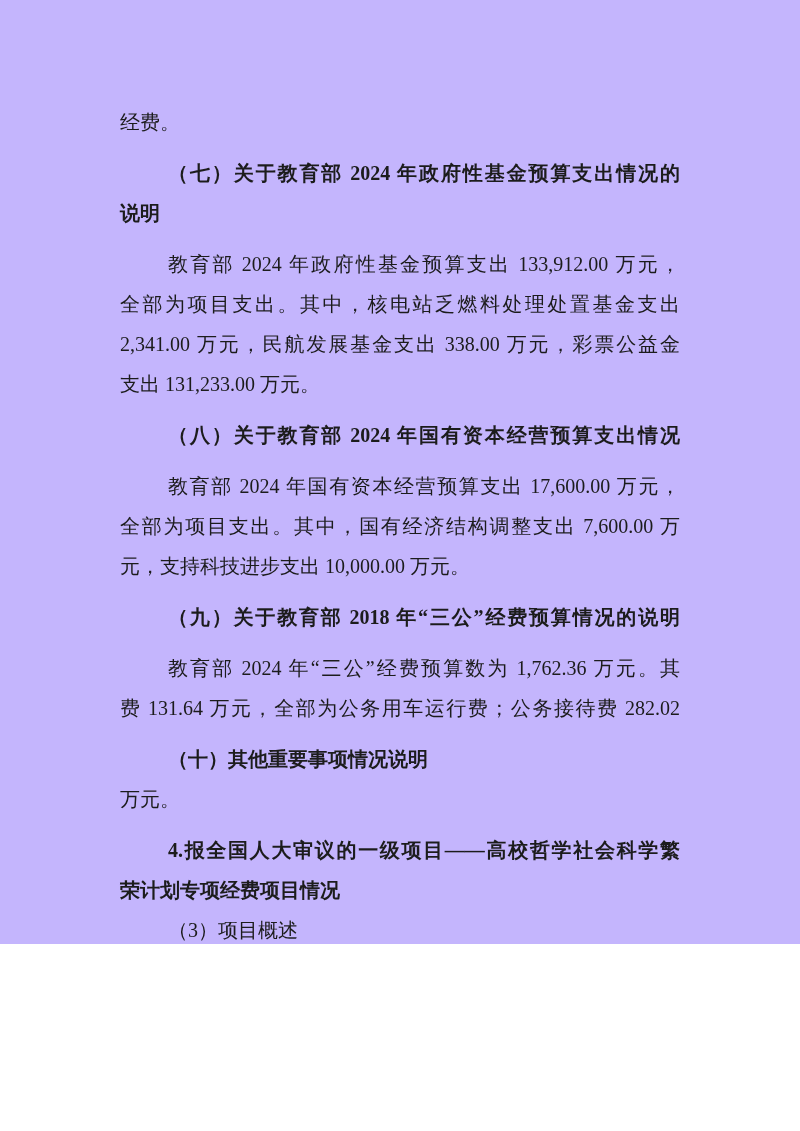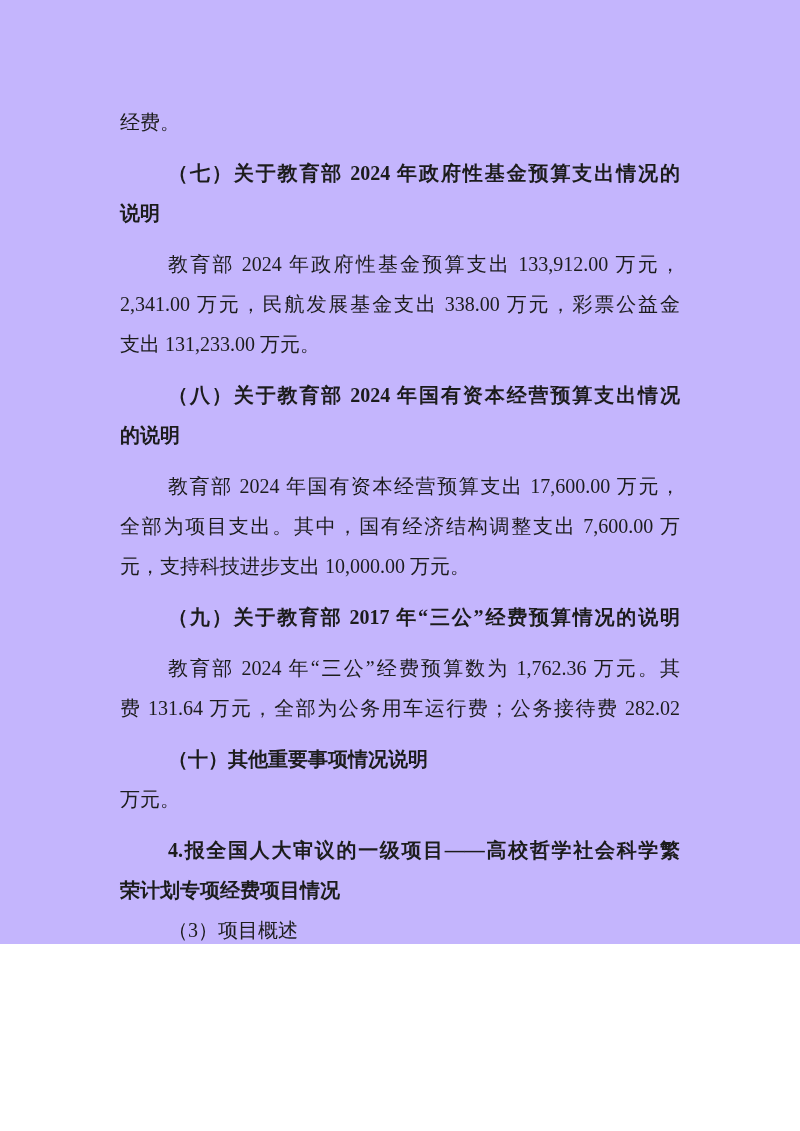--- a/index.html
+++ b/index.html
@@ -58,28 +58,28 @@
 </style>
 </head>
 <body>
 
 <div class="page">
   <div class="text-block">
       <div class="line body">经费。</div>
       <div class="line heading indent justify gap">（七）关于教育部 2024 年政府性基金预算支出情况的</div>
       <div class="line heading">说明</div>
       <div class="line body indent justify gap">教育部 2024 年政府性基金预算支出 133,912.00 万元，</div>
+      <div class="line body justify">全部为项目支出。其中，核电站乏燃料处理处置基金支出</div>
       <div class="line body justify">2,341.00 万元，民航发展基金支出 338.00 万元，彩票公益金</div>
       <div class="line body">支出 131,233.00 万元。</div>
       <div class="line heading indent justify gap">（八）关于教育部 2024 年国有资本经营预算支出情况</div>
-      <div class="line heading">的说明</div>
       <div class="line body indent justify gap">教育部 2024 年国有资本经营预算支出 17,600.00 万元，</div>
       <div class="line body justify">全部为项目支出。其中，国有经济结构调整支出 7,600.00 万</div>
       <div class="line body">元，支持科技进步支出 10,000.00 万元。</div>
-      <div class="line heading indent justify gap">（九）关于教育部 2017 年“三公”经费预算情况的说明</div>
+      <div class="line heading indent justify gap">（九）关于教育部 2018 年“三公”经费预算情况的说明</div>
       <div class="line body indent justify gap">教育部 2024 年“三公”经费预算数为 1,762.36 万元。其</div>
       <div class="line body justify">费 131.64 万元，全部为公务用车运行费；公务接待费 282.02</div>
       <div class="line heading indent gap">（十）其他重要事项情况说明</div>
       <div class="line body">万元。</div>
       <div class="line subheading indent justify gap">4.报全国人大审议的一级项目——高校哲学社会科学繁</div>
       <div class="line subheading">荣计划专项经费项目情况</div>
       <div class="line body indent">（3）项目概述</div>
     </div>
   <div class="page-number">31</div>
 </div>

